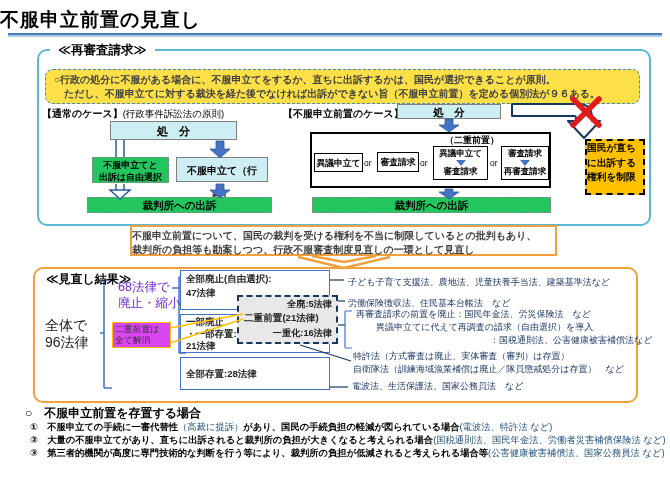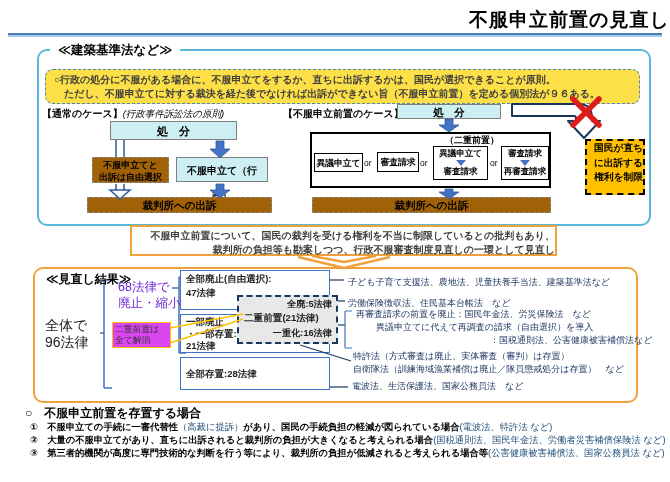--- a/index.html
+++ b/index.html
@@ -1,22 +1,22 @@
 <!DOCTYPE html>
 <html><head>
 <meta charset="utf-8">
 <style>
   html,body{margin:0;padding:0;background:#fff;}
   .page{position:relative;width:670px;height:482px;background:#ffffff;
         font-family:"Liberation Sans","DejaVu Sans",sans-serif;overflow:hidden;color:#000;}
   .abs{position:absolute;z-index:2;}
   .bold{font-weight:bold;}
-  .center{text-align:right;}
+  .center{text-align:left;}
   .cyanbox{background:#cdeef2;border:1px solid #7f7f7f;text-align:center;font-weight:bold;color:#000;box-sizing:border-box;}
-  .dashbox{background:#a16207;border:1px dashed #8a8a8a;text-align:center;font-weight:bold;color:#000;box-sizing:border-box;}
+  .dashbox{background:#22c55e;border:1px dashed #8a8a8a;text-align:center;font-weight:bold;color:#000;box-sizing:border-box;}
   .optbox{background:#fff;border:1px solid #000;text-align:center;font-weight:bold;color:#000;box-sizing:border-box;}
   .navy{color:#1f3864;}
   .lawref{color:#1f4e79;font-weight:normal;}
   .mini-arrow{width:0;height:0;border-left:5px solid transparent;border-right:5px solid transparent;
               border-top:6px solid #4472c4;margin:0 auto;}
   svg{position:absolute;left:0;top:0;pointer-events:none;}
   #svg-under{z-index:1;}
   #svg-over{z-index:4;}
 </style>
 </head>
@@ -31,29 +31,29 @@
     <path d="M338,301 H345" stroke="#17375e" stroke-width="1.2"></path>
     <path d="M338,325 H345" stroke="#17375e" stroke-width="1.2"></path>
     <path d="M345,311 V348 M345,311 H352 M345,348 H352" stroke="#4472c4" stroke-width="1.2" fill="none"></path>
     <path d="M330,387 H348" stroke="#17375e" stroke-width="1.2"></path>
   </svg>
 
   <div class="abs bold center" style="left:0;top:7px;width:670px;font-size:19px;letter-spacing:1px;">不服申立前置の見直し</div>
   <div class="abs" style="left:8px;top:33px;width:654px;height:4px;background:linear-gradient(to bottom,#4a7ebb 0 50%,#a9cde9 50% 100%);"></div>
 
   <div class="abs" style="left:37px;top:49px;width:610px;height:173px;border:2px solid #59b8d8;border-radius:10px;background:#fff;z-index:1;"></div>
-  <div class="abs bold" style="left:50px;top:42px;font-size:12.5px;background:#fff;padding:0 8px;z-index:3;">≪建築基準法など≫</div>
+  <div class="abs bold" style="left:50px;top:42px;font-size:12.5px;background:#fff;padding:0 8px;z-index:3;">≪再審査請求≫</div>
 
   <div class="abs" style="left:45px;top:69px;width:595px;height:35px;border:1.5px dashed #4a86c8;border-radius:8px;box-sizing:border-box;padding:3px 8px;font-size:10px;font-weight:bold;color:#3f3f3f;line-height:14px;background:#fde047;">
     <div>○行政の処分に不服がある場合に、不服申立てをするか、直ちに出訴するかは、国民が選択できることが原則。</div>
     <div>　ただし、不服申立てに対する裁決を経た後でなければ出訴ができない旨（不服申立前置）を定める個別法が９６ある。</div>
   </div>
 
   <div class="abs" style="left:42px;top:107px;font-size:10px;white-space:nowrap;">
-    <span class="bold">【通常のケース】</span><span style="font-size:9.5px;font-style:italic;">(行政事件訴訟法の原則)</span>
+    <span class="bold">【通常のケース】</span><span style="font-size:9.5px;">(行政事件訴訟法の原則)</span>
   </div>
   <div class="abs bold" style="left:283px;top:107px;font-size:10px;white-space:nowrap;">【不服申立前置のケース】</div>
 
   <div class="abs cyanbox" style="left:110px;top:121px;width:127px;height:19px;font-size:11px;line-height:19px;">処　分</div>
   <div class="abs dashbox" style="left:92px;top:157px;width:77px;height:26px;font-size:9px;line-height:12px;padding-top:1px;">
     <div>不服申立てと</div>
     <div>出訴は自由選択</div>
   </div>
   <div class="abs cyanbox" style="left:176px;top:157px;width:92px;height:25px;font-size:10px;line-height:25px;">不服申立て（行政）</div>
   <div class="abs dashbox" style="left:87px;top:197px;width:185px;height:16px;font-size:10.5px;line-height:15px;">裁判所への出訴</div>

